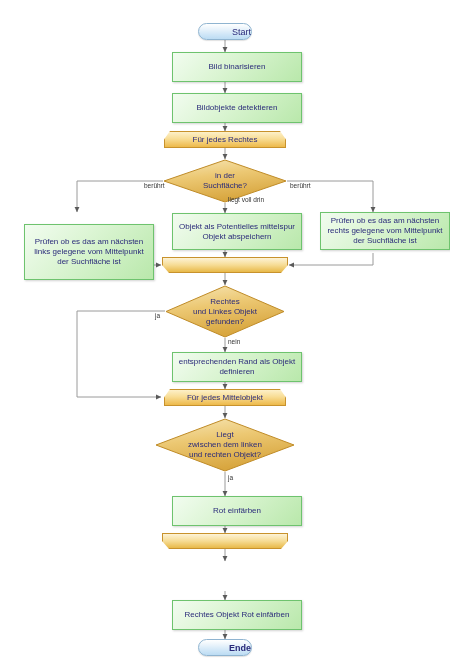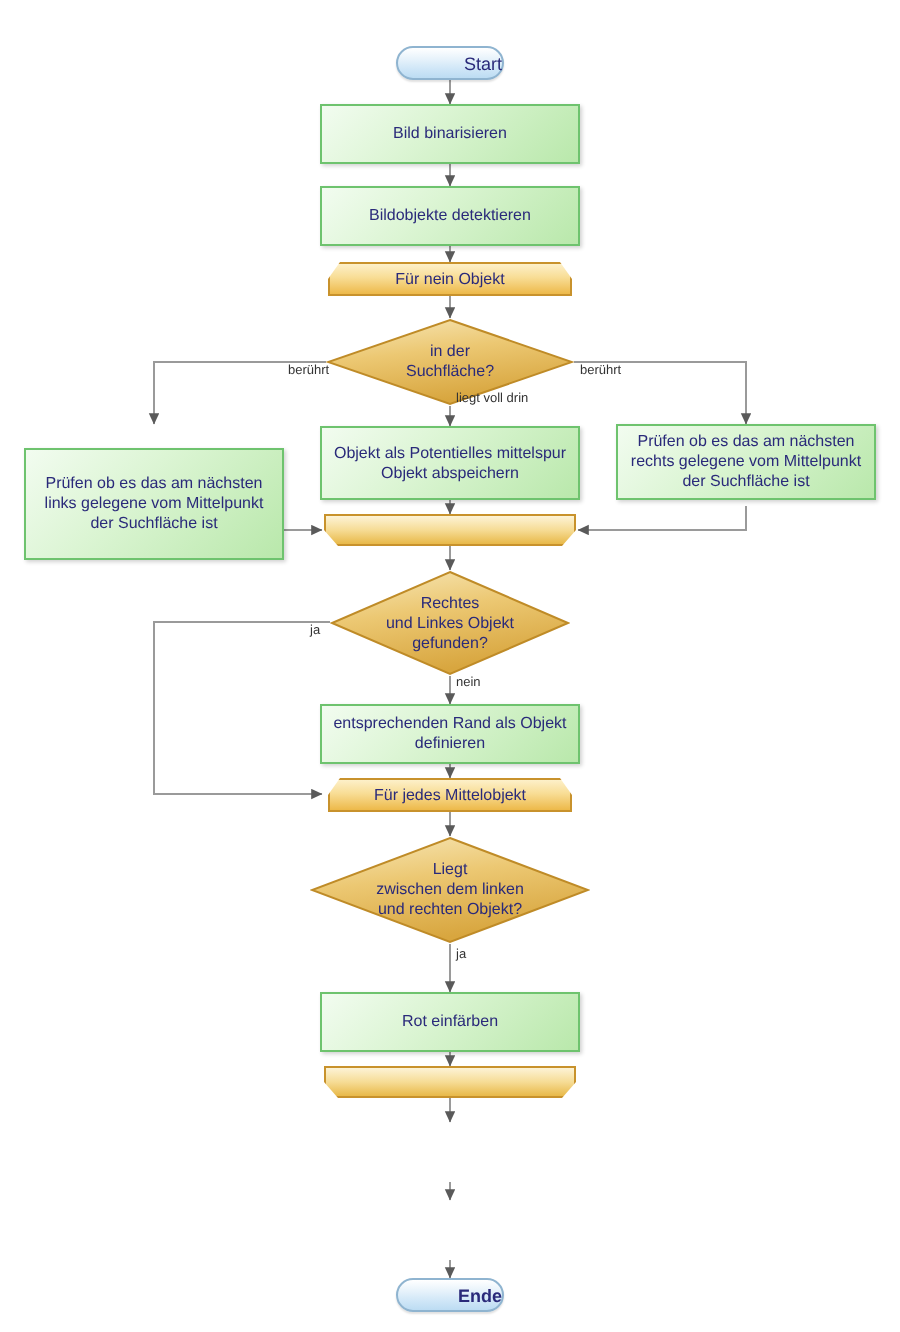--- a/index.html
+++ b/index.html
@@ -65,20 +65,21 @@
     color: #2a2a7a;
     justify-content: flex-end;
   }
 
   
   .process {
     border: 1px solid #6ec36e;
     background: linear-gradient(135deg, #f2fcf0 0%, #dcf5d4 40%, #b9e8ab 100%);
     box-shadow: 1px 1px 2px rgba(0,0,0,0.18);
     padding: 2px 3px;
+    margin-left: 12px;
   }
 
   
   .decision {
     background: none;
     border: none;
   }
   .decision .dshape {
     position: absolute;
     left: 0; top: 0;
@@ -180,21 +181,21 @@
 
   <div class="node process" style="left:160px; top:52px; width:130px; height:30px;">
     <span>Bild binarisieren</span>
   </div>
 
   <div class="node process" style="left:160px; top:93px; width:130px; height:30px;">
     <span>Bildobjekte detektieren</span>
   </div>
 
   <div class="node loopnode" style="left:164px; top:131px; width:122px; height:17px;">
-    <span>Für nein Objekt</span>
+    <span>Für jedes Rechtes</span>
   </div>
 
   <div class="node decision" style="left:163px; top:159px; width:124px; height:44px;">
     <svg class="dshape" viewBox="0 0 124 44" preserveAspectRatio="none">
       <defs>
         <linearGradient id="gdec1" x1="0" y1="0" x2="0.35" y2="1">
           <stop offset="0%" stop-color="#f7e7b8"></stop>
           <stop offset="45%" stop-color="#ecc873"></stop>
           <stop offset="100%" stop-color="#d8a63f"></stop>
         </linearGradient>
@@ -258,20 +259,23 @@
 
   <div class="node process" style="left:160px; top:496px; width:130px; height:30px;">
     <span>Rot einfärben</span>
   </div>
 
   <div class="node mergebar" style="left:162px; top:533px; width:126px; height:16px;">
     <span></span>
   </div>
 
 
+  <div class="node process" style="left:160px; top:600px; width:130px; height:30px;">
+    <span>Rechtes Objekt Rot einfärben</span>
+  </div>
 
   <div class="node terminator" style="left:198px; top:639px; width:54px; height:17px;font-weight:bold;">
     <span>Ende</span>
   </div>
 
   <div class="edgelabel" style="left:144px; top:182px;">berührt</div>
   <div class="edgelabel" style="left:290px; top:182px;">berührt</div>
   <div class="edgelabel" style="left:228px; top:196px;">liegt voll drin</div>
   <div class="edgelabel" style="left:155px; top:312px;">ja</div>
   <div class="edgelabel" style="left:228px; top:338px;">nein</div>

